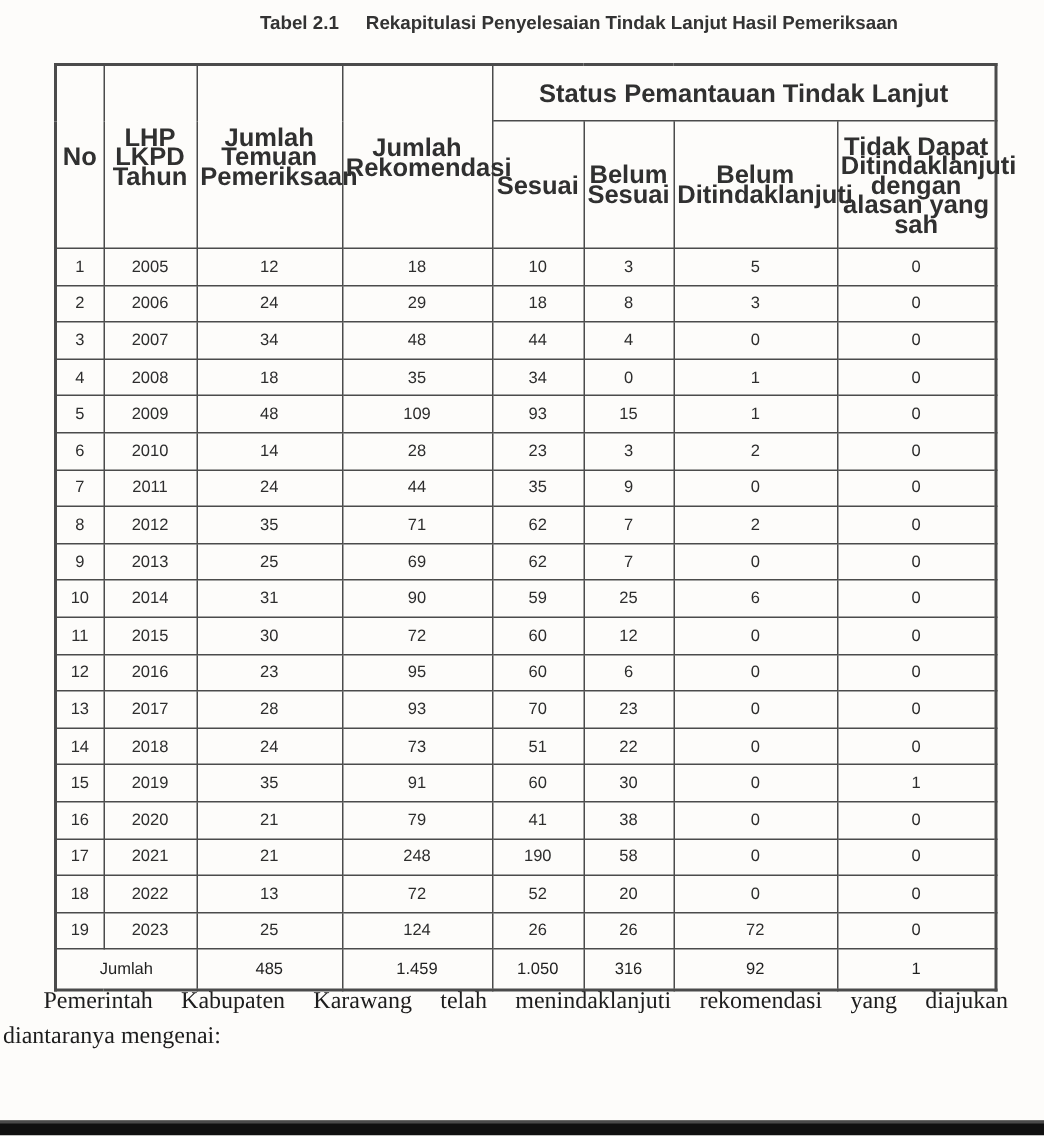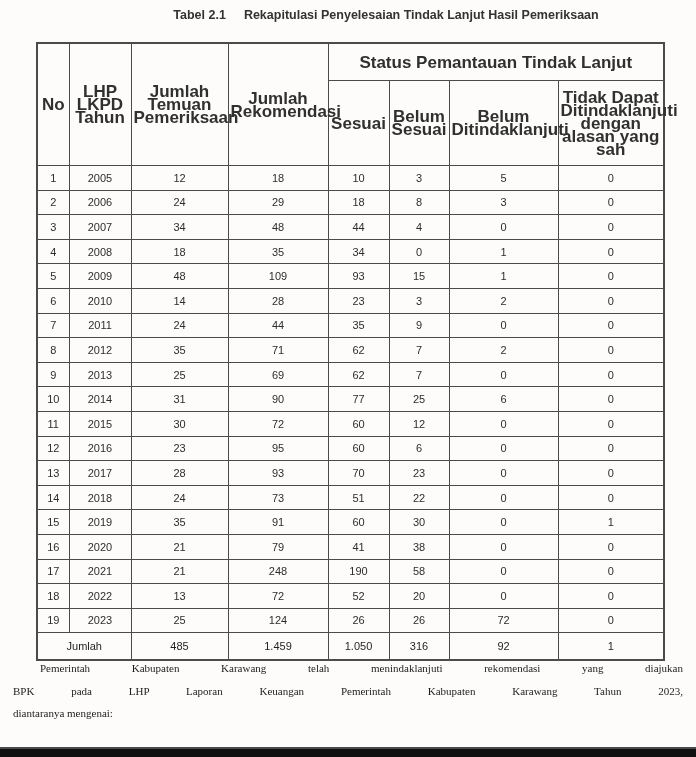--- a/index.html
+++ b/index.html
@@ -67,24 +67,24 @@
   .recap-table tfoot td {
     font-weight: normal;
     height: 26px;
     color: #1f1f1f;
   }
 
   
   .body-text {
     position: absolute;
     top: 657px;
-    left: 13px;
+    left: 2px;
     width: 670px;
     font-family: "Liberation Serif", serif;
-    font-size: 11px;
+    font-size: 16px;
     line-height: 22.5px;
     color: #1d1d1d;
   }
   .pline { width: 100%; }
   .pline.just { text-align: justify; text-align-last: justify; }
   .pline.indent { text-indent: 27px; }
 
   
   .bottom-bar {
     position: absolute;
@@ -220,21 +220,21 @@
         <td>62</td>
         <td>7</td>
         <td>0</td>
         <td>0</td>
       </tr>
       <tr>
         <td>10</td>
         <td>2014</td>
         <td>31</td>
         <td>90</td>
-        <td>77</td>
+        <td>59</td>
         <td>25</td>
         <td>6</td>
         <td>0</td>
       </tr>
       <tr>
         <td>11</td>
         <td>2015</td>
         <td>30</td>
         <td>72</td>
         <td>60</td>
@@ -331,17 +331,16 @@
       <td>1.050</td>
       <td>316</td>
       <td>92</td>
       <td>1</td>
     </tr>
   </tfoot>
 </table>
 
 <div class="body-text">
   <div class="pline just indent">Pemerintah Kabupaten Karawang telah menindaklanjuti rekomendasi yang diajukan</div>
-  <div class="pline just">BPK pada LHP Laporan Keuangan Pemerintah Kabupaten Karawang Tahun 2023,</div>
   <div class="pline">diantaranya mengenai:</div>
 </div>
 
 <div class="bottom-bar"></div>
 
 </body></html>

